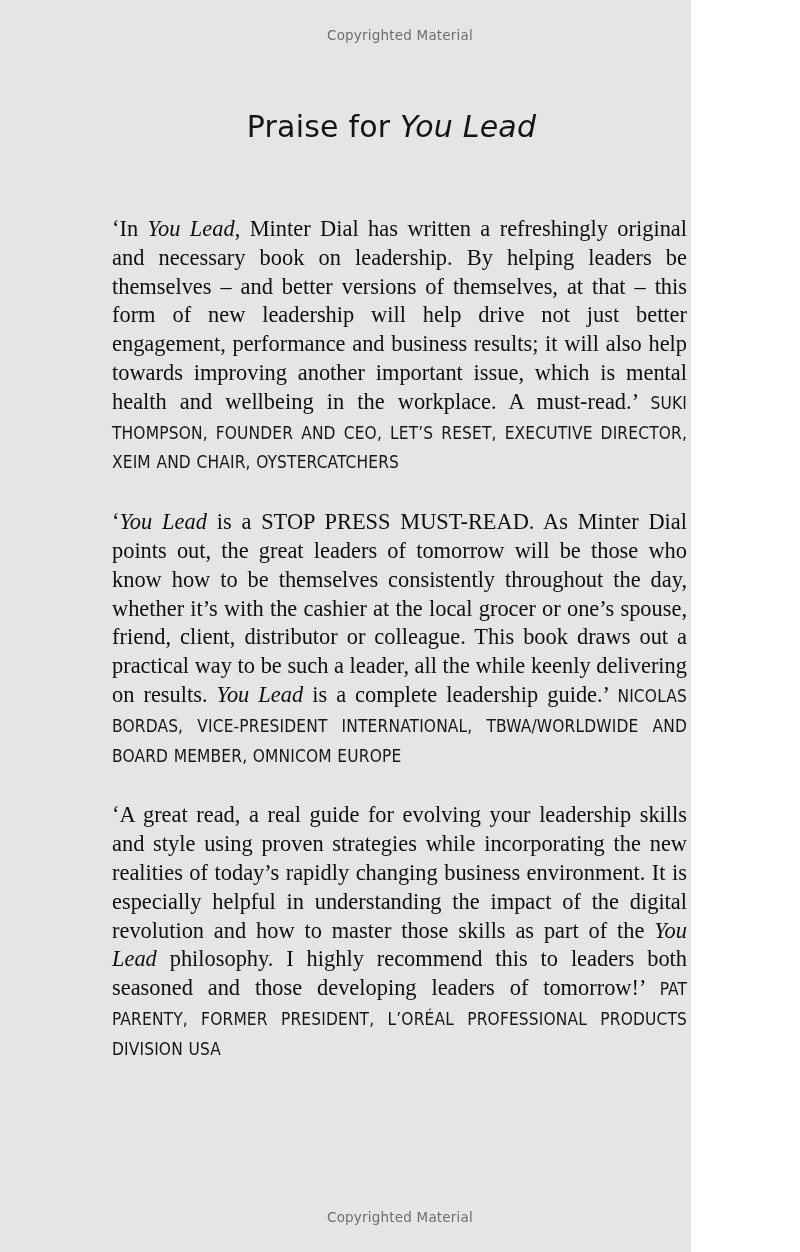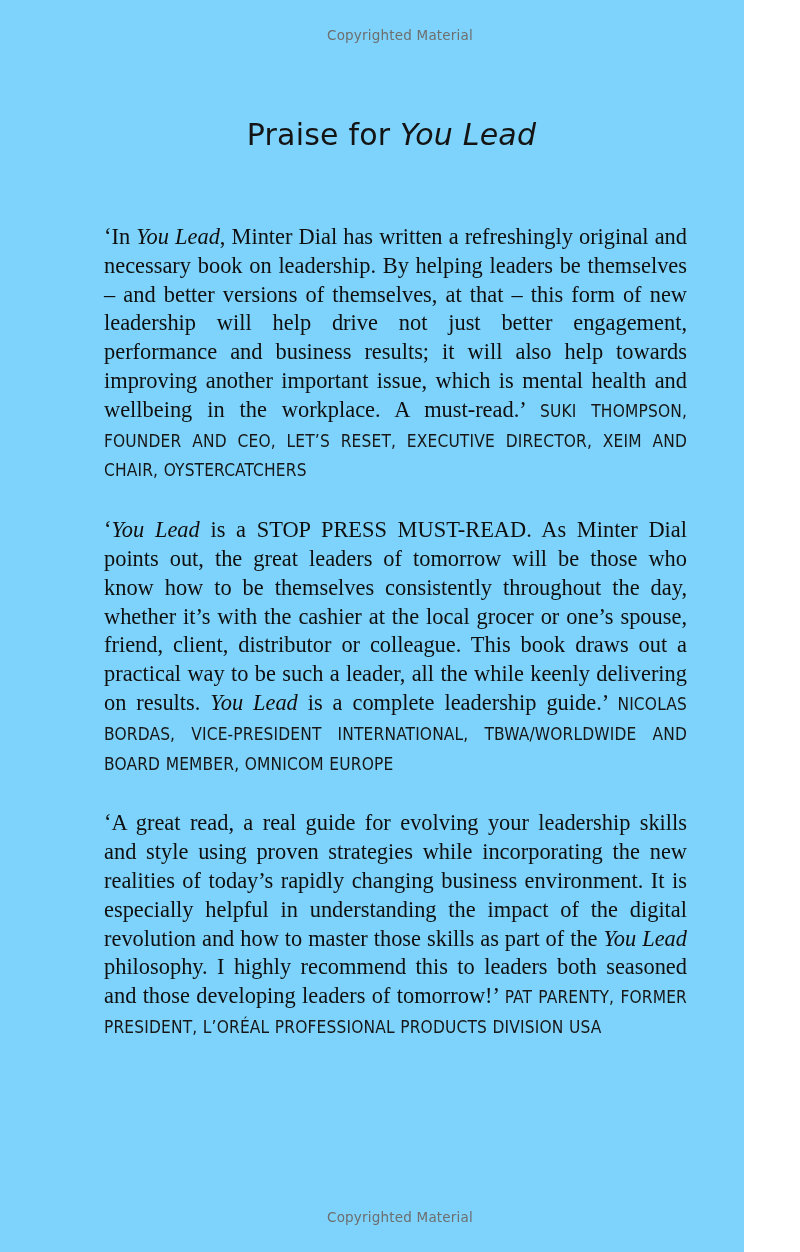--- a/index.html
+++ b/index.html
@@ -3,23 +3,23 @@
 <meta charset="utf-8">
 <style>
   html, body {
     margin: 0;
     padding: 0;
     background: #ffffff;
   }
 
   .page {
     position: relative;
-    width: 744px;
+    width: 691px;
     height: 1252px;
-    background: #7dd3fc;
+    background: #e5e5e5;
     overflow: hidden;
     font-family: "Liberation Serif", "DejaVu Serif", serif;
     color: #111111;
   }
 
   
   .running-head,
   .running-foot {
     position: absolute;
     left: 0;
@@ -37,41 +37,41 @@
   
   .text-column {
     position: absolute;
     left: 96px;
     top: 0;
     width: 591px;
   }
 
   
   .page-title {
-    margin: 12px;
+    margin: 4px;
     padding-top: 104px;
     text-align: center;
     font-family: "DejaVu Sans", "Liberation Sans", sans-serif;
     font-weight: 400;
     font-size: 30px;
     line-height: 38px;
     letter-spacing: 0.2px;
     color: #141414;
   }
   .page-title .bookname {
     font-style: italic;
   }
 
   
   .endorsements {
     margin-top: 69px;
   }
 
   .quote-block {
-    margin: 0 0 31px 8px;
+    margin: 0 0 31px 16px;
   }
   .quote-block:last-child {
     margin-bottom: 0;
   }
 
   .quote-text {
     margin: 0;
     text-align: justify;
     text-justify: inter-word;
     font-size: 22.4px;

